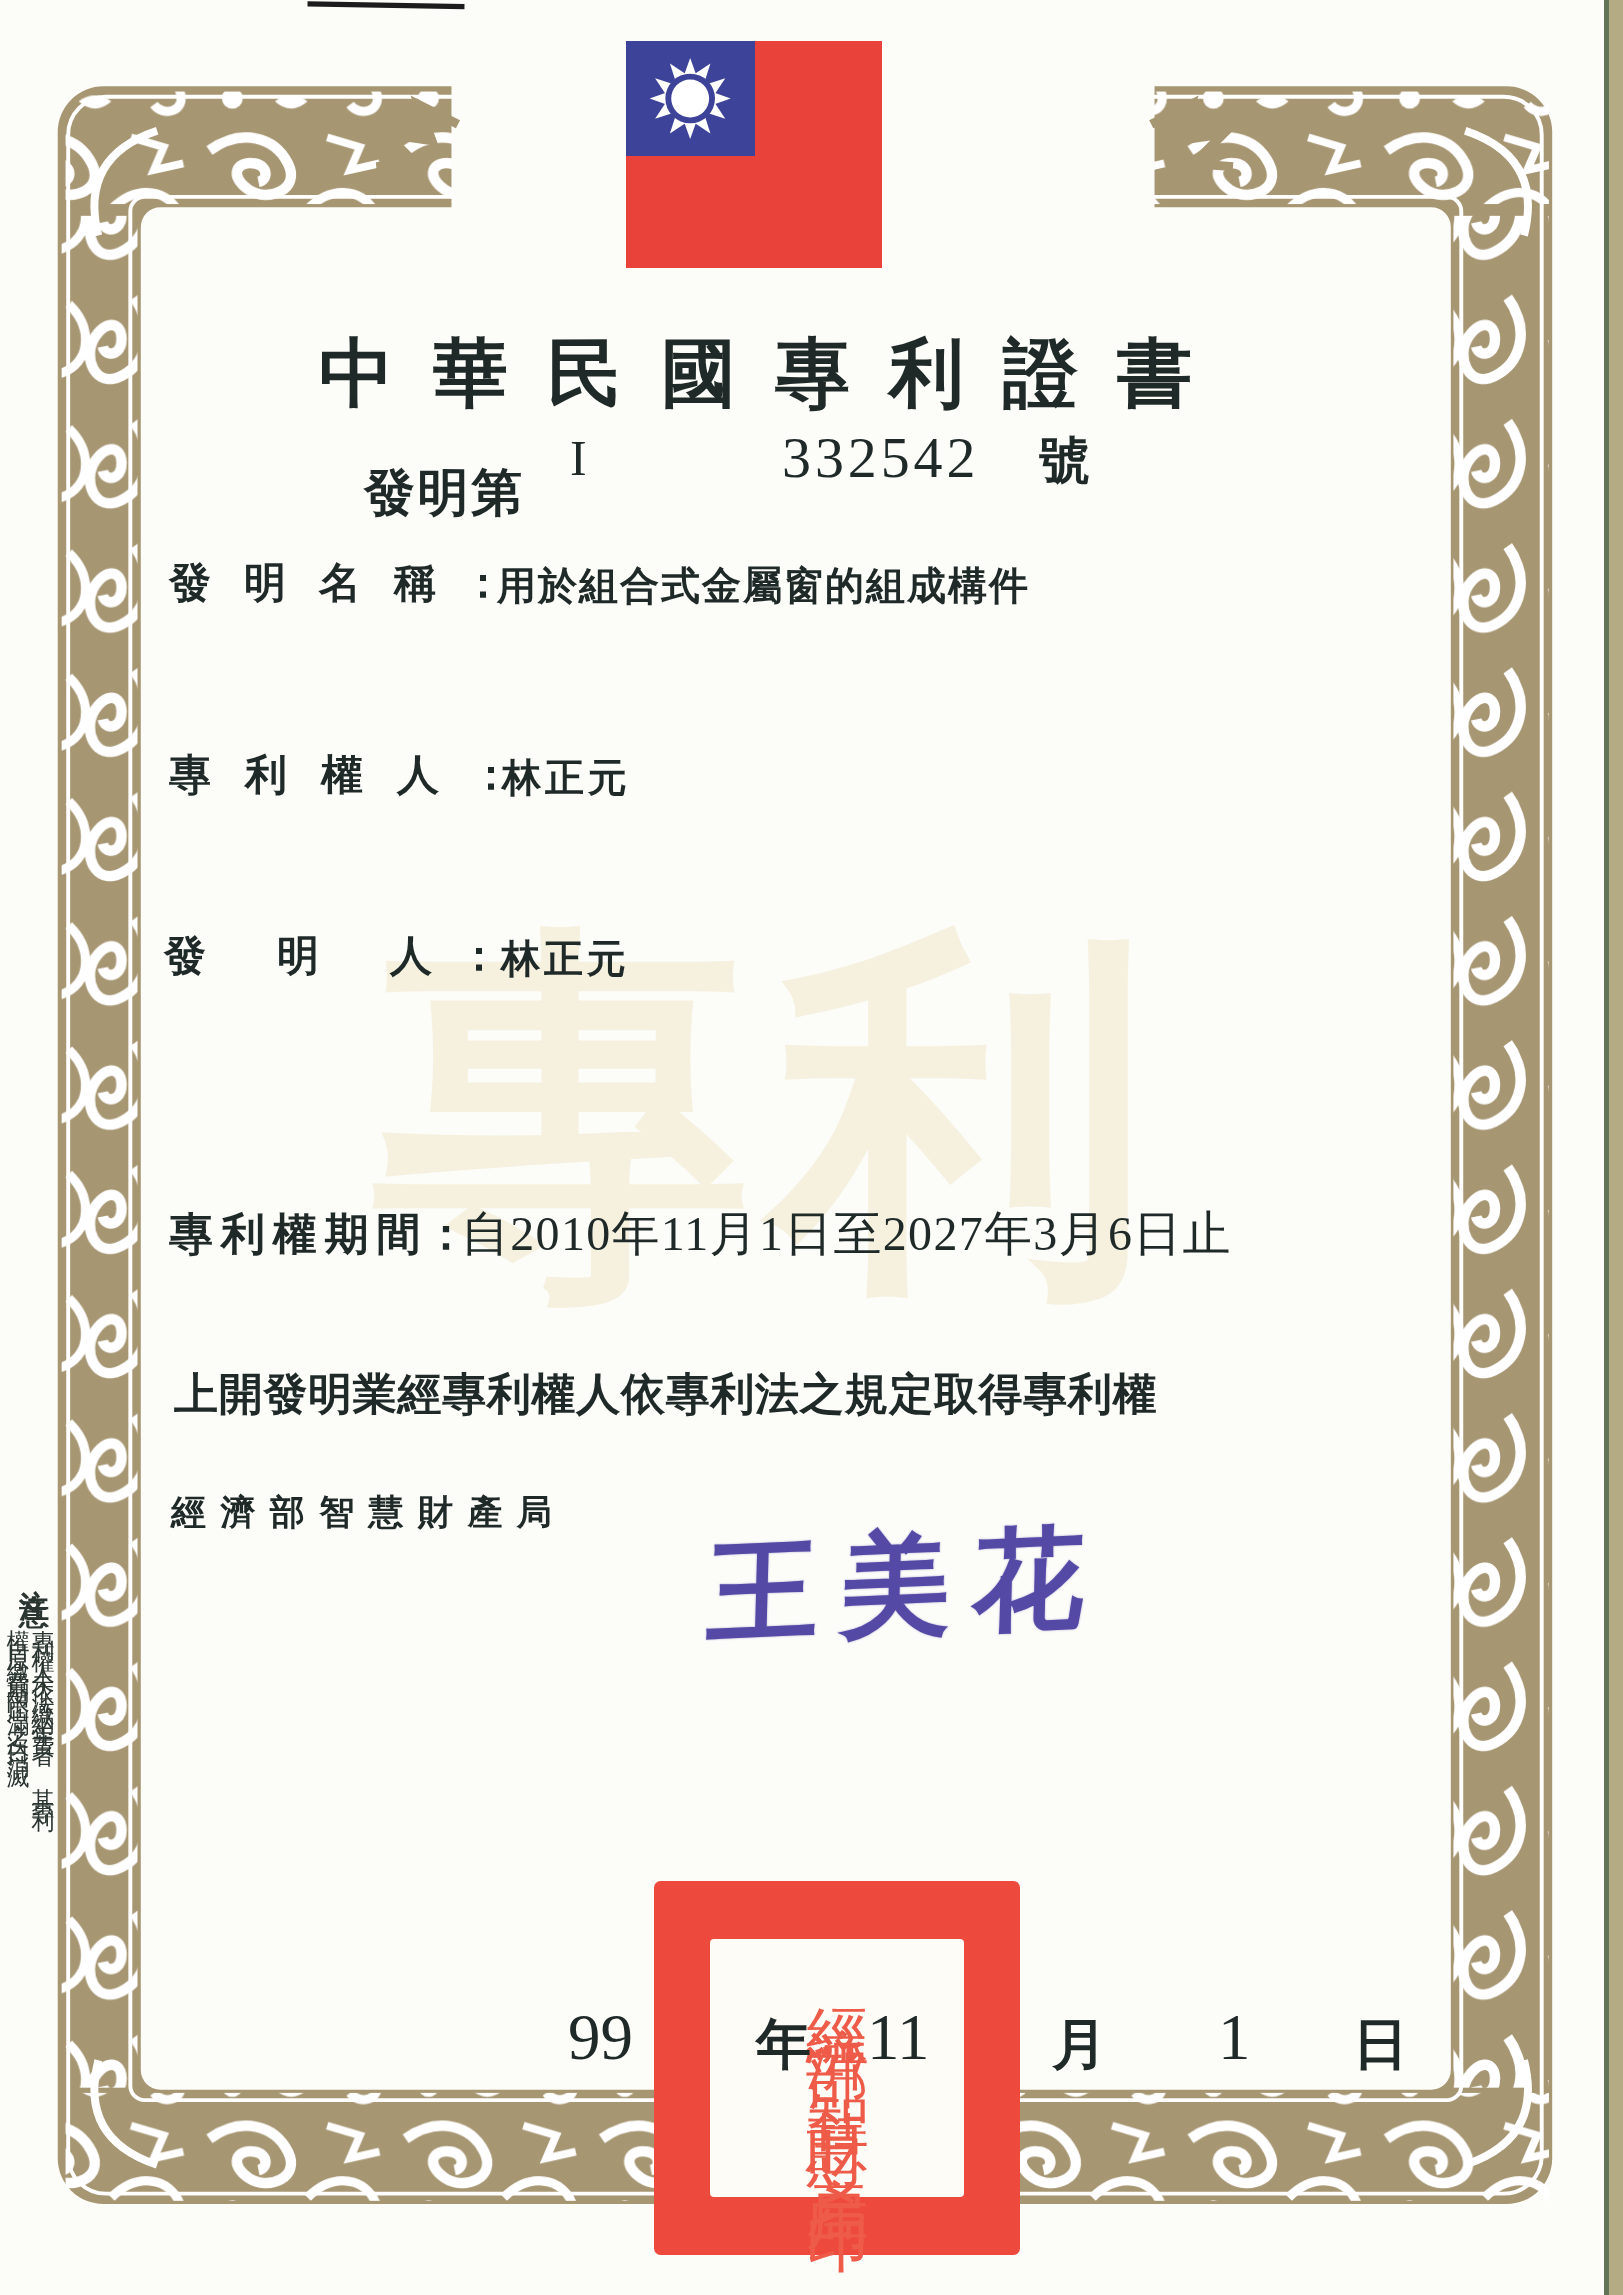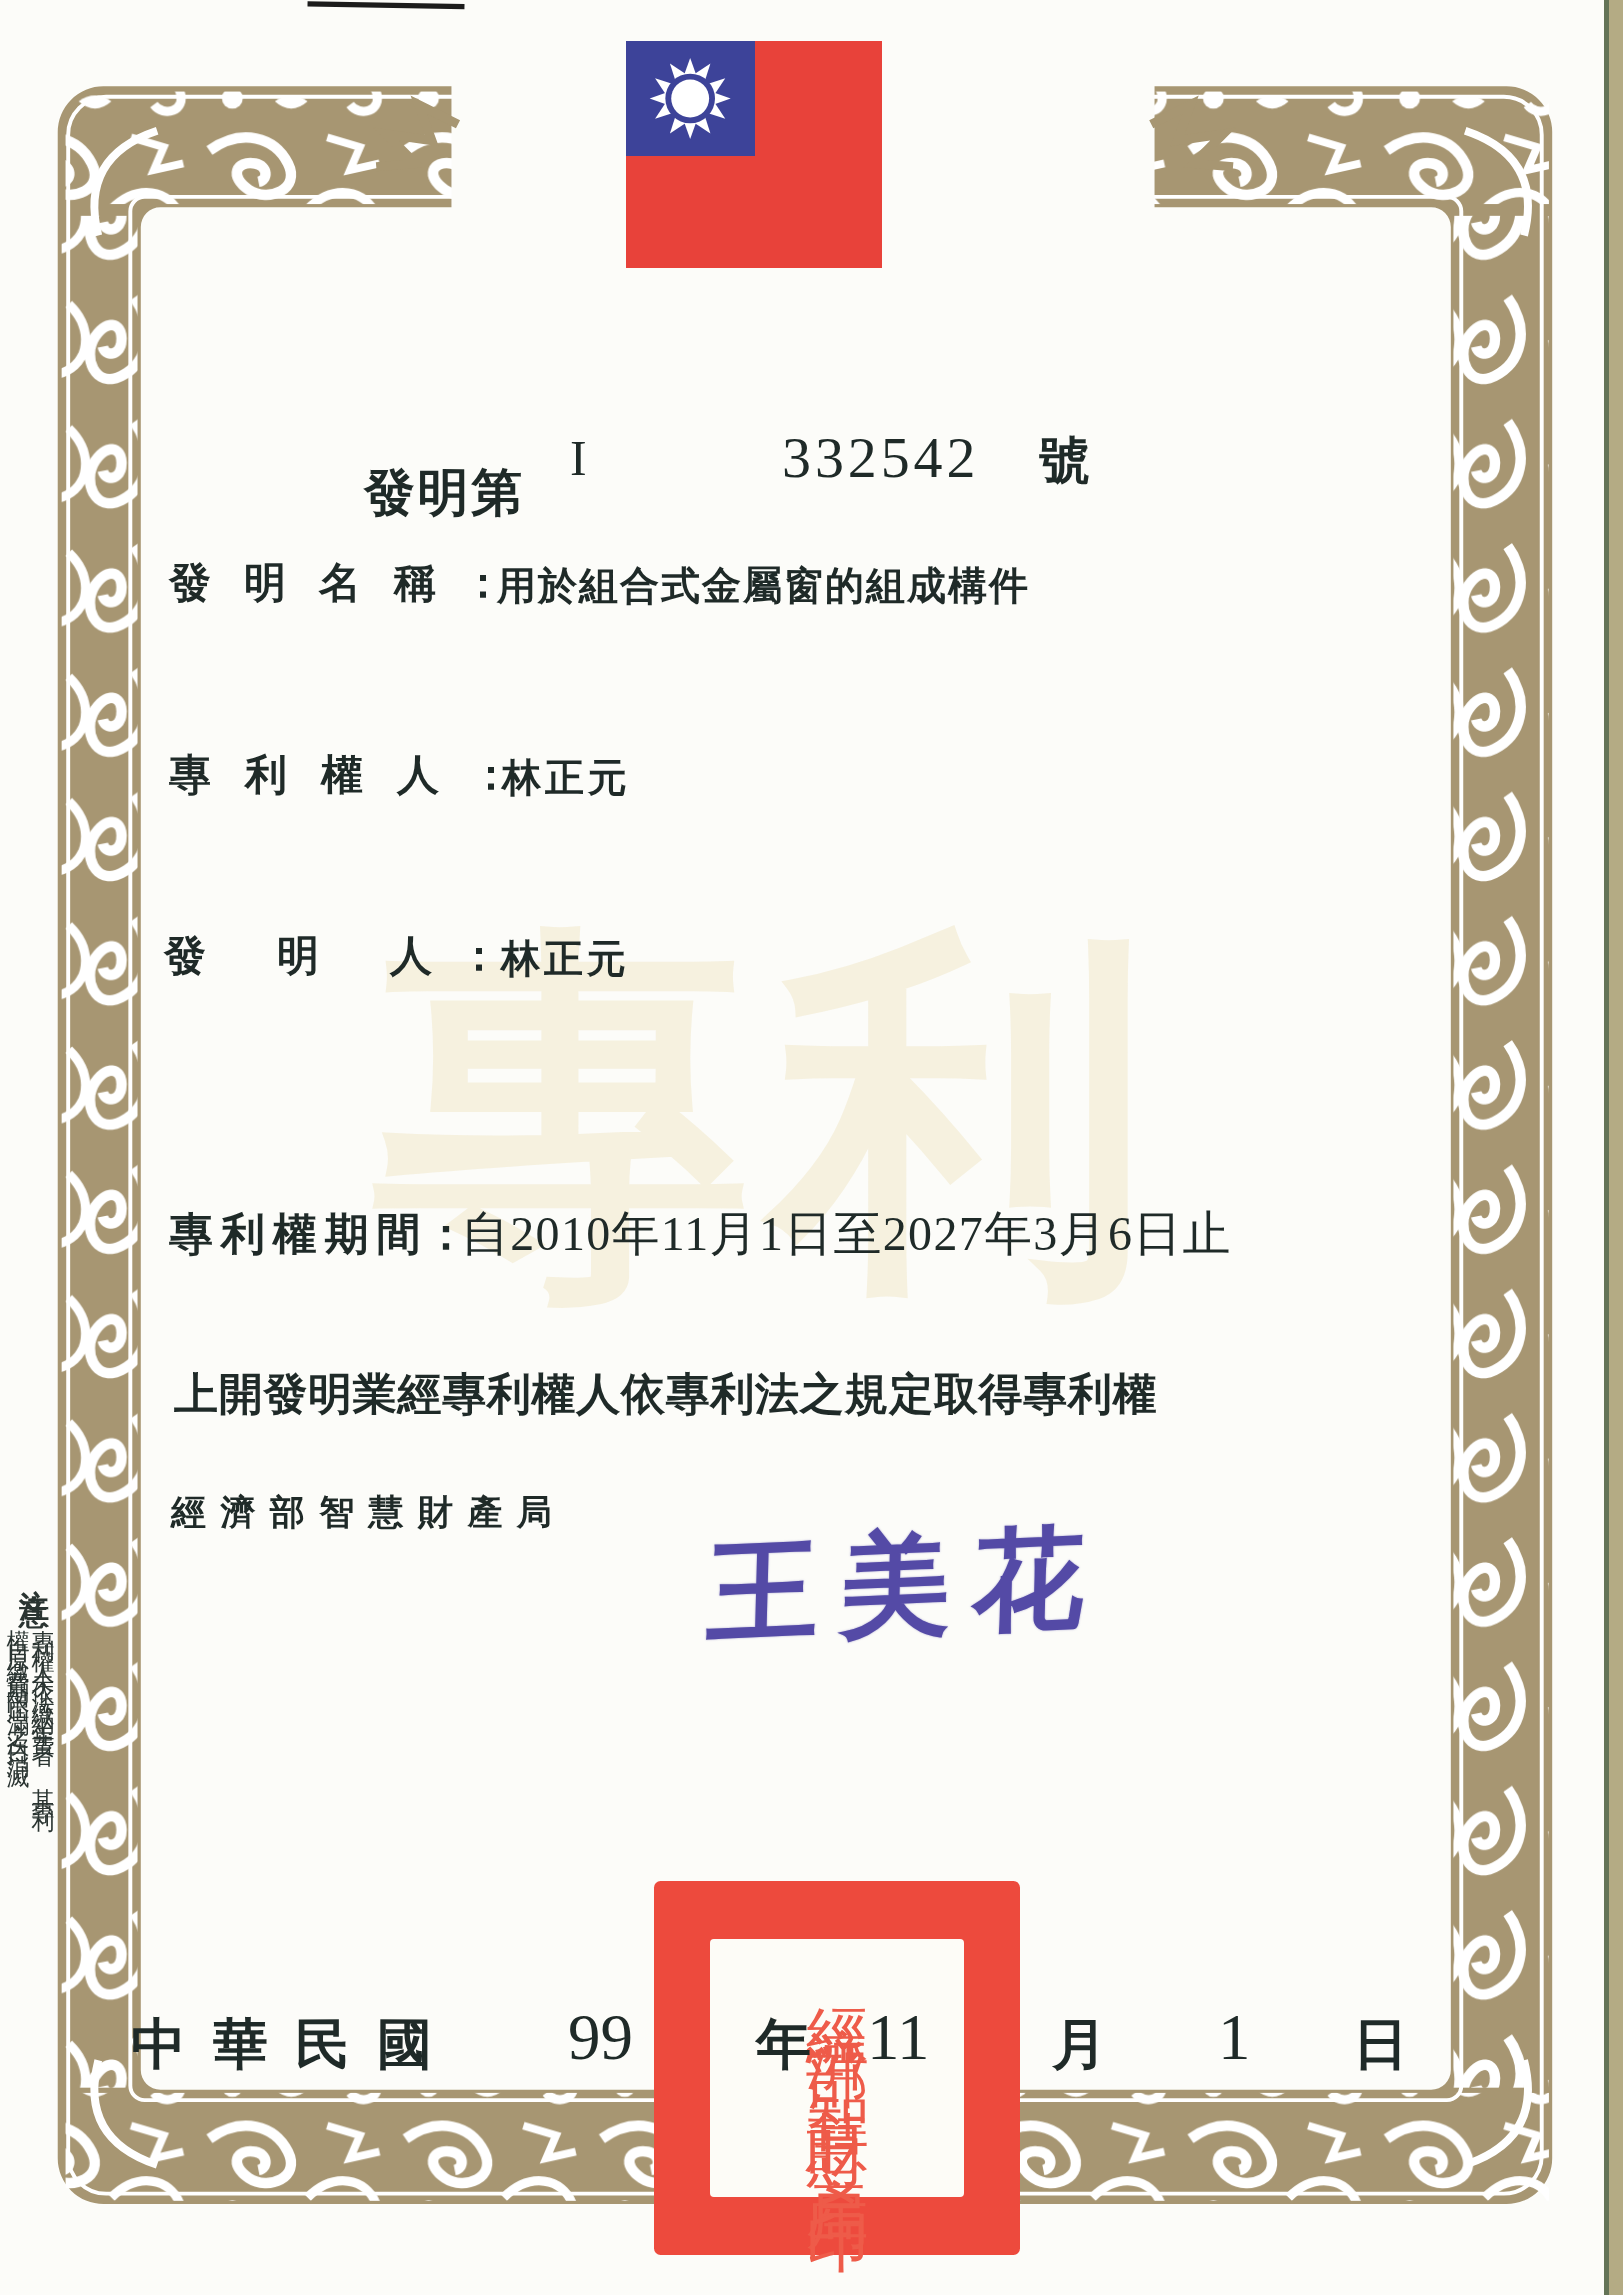--- a/index.html
+++ b/index.html
@@ -91,20 +91,21 @@
             <polygon points="53.7,-31 36.5,-5 26.5,-22.3"></polygon>
             <polygon points="-53.7,31 -36.5,5 -26.5,22.3"></polygon>
           </g>
           <circle r="38" fill="#3d4399"></circle>
           <circle r="29" fill="#ffffff"></circle>
         </g>
       </svg>
     </div>
   </div>
 
+  <div class="abs cjk z3" style="left:319px;top:324px;font-size:75px;letter-spacing:39px;font-weight:600;">中華民國專利證書</div>
 
   <span class="abs cjk z3" style="left:364px;top:427px;font-size:51px;letter-spacing:2.6px;font-weight:600;margin-top:32px;">發明第</span>
   <span class="abs num z3" style="left:570px;top:429px;font-size:50px;">I</span>
   <span class="abs num z3" style="left:782px;top:424px;font-size:58px;letter-spacing:3.9px;">332542</span>
   <span class="abs cjk z3" style="left:1039px;top:427px;font-size:51px;font-weight:600;">號</span>
 
   <span class="abs cjk z3" style="left:169px;top:555px;font-size:42px;letter-spacing:33px;font-weight:600;">發明名稱</span>
   <span class="abs cjk z3" style="left:462px;top:555px;font-size:42px;font-weight:600;">：</span>
   <span class="abs cjk z3" style="left:169px;top:747px;font-size:42px;letter-spacing:34px;font-weight:600;">專利權人</span>
 
@@ -134,21 +135,20 @@
   <div class="seal">
     <div class="seal-inner">
       <div class="seal-cols">
         <span>經濟部</span>
         <span>智慧財</span>
         <span>產局印</span>
       </div>
     </div>
   </div>
 
-  <span class="abs cjk z6" style="left:131px;top:2008px;font-size:55px;letter-spacing:27px;font-weight:600;">中華民國</span>
   <span class="abs num z6" style="left:568px;top:2000px;font-size:65px;">99</span>
   <span class="abs cjk z6" style="left:756px;top:2008px;font-size:55px;font-weight:600;">年</span>
   <span class="abs num z6" style="left:867px;top:2000px;font-size:65px;">11</span>
   <span class="abs cjk z6" style="left:1052px;top:2008px;font-size:55px;font-weight:600;">月</span>
   <span class="abs num z6" style="left:1218px;top:2000px;font-size:65px;">1</span>
   <span class="abs cjk z6" style="left:1353px;top:2008px;font-size:55px;font-weight:600;">日</span>
 
   <div class="edge"></div>
 
 </div>

